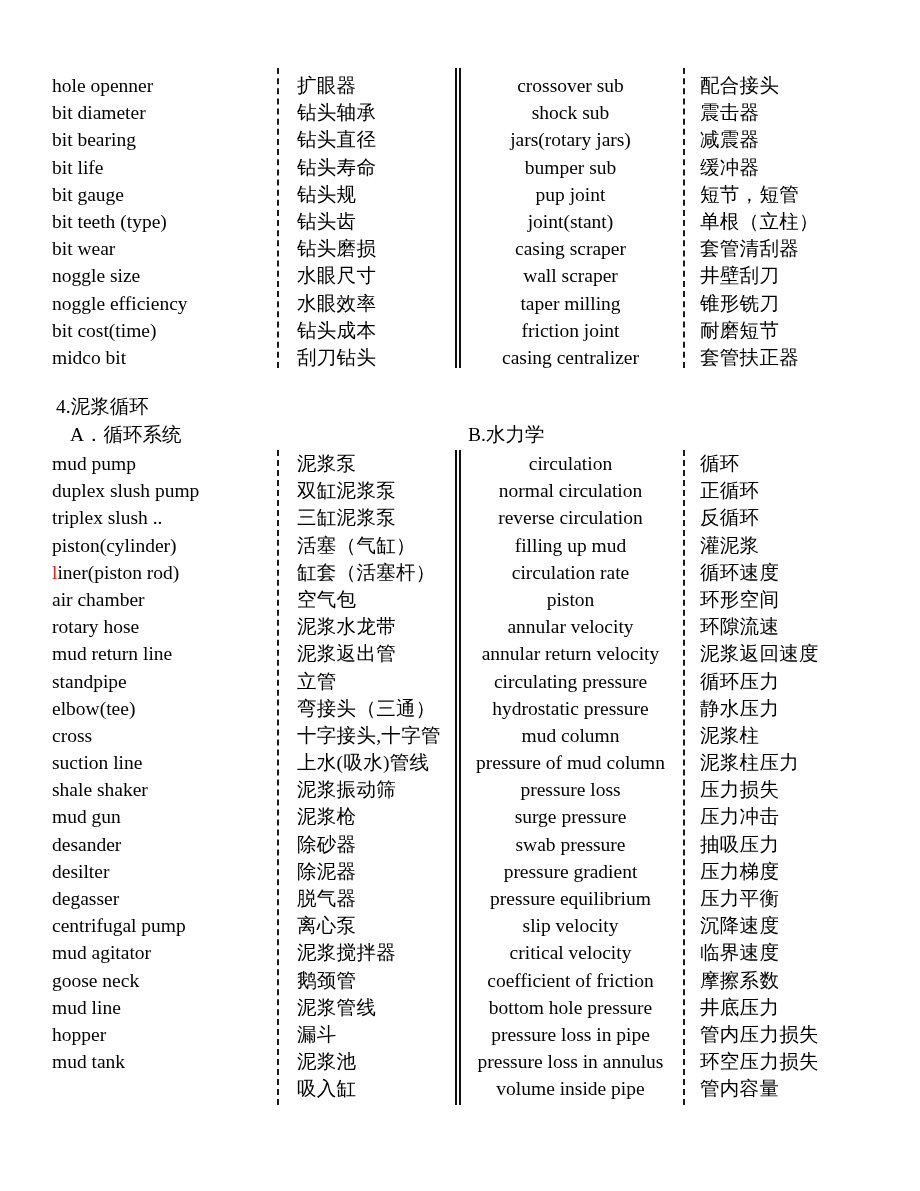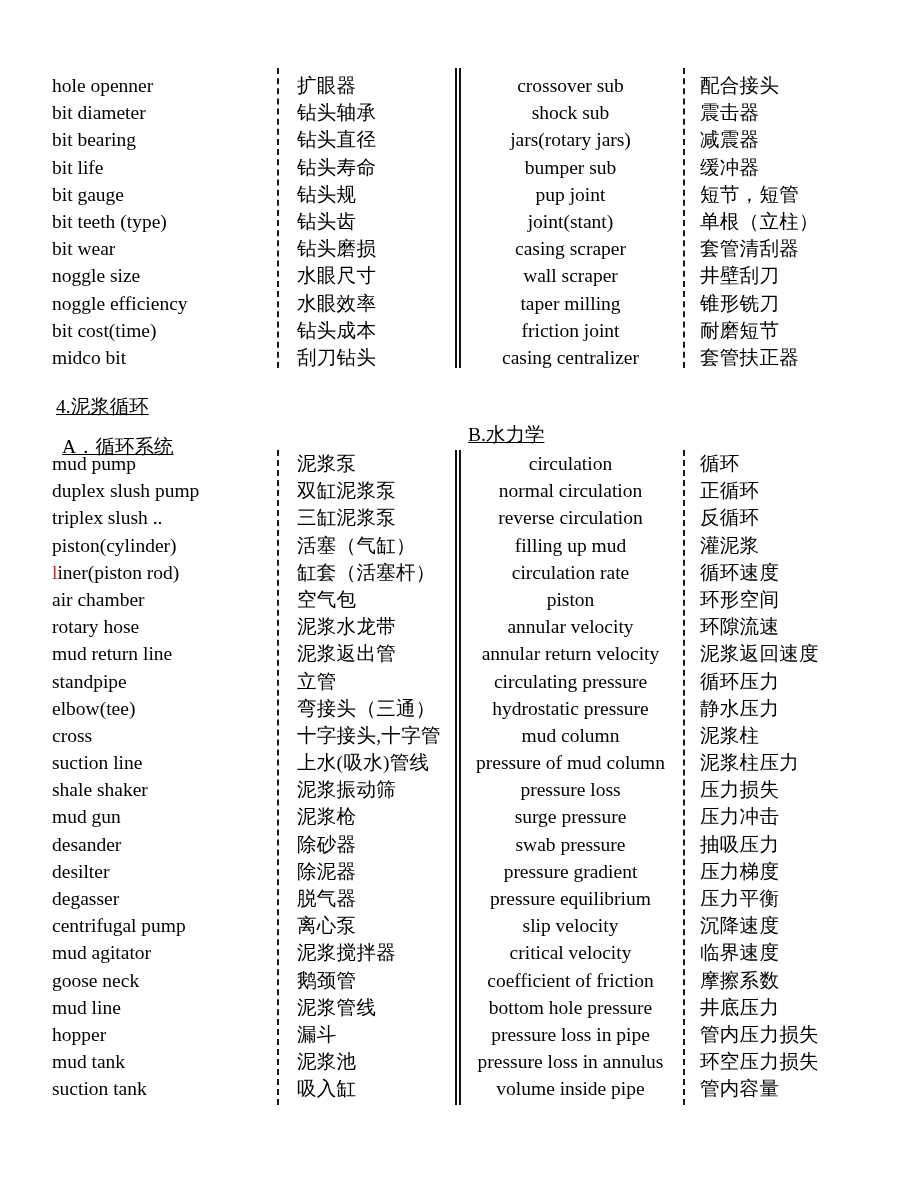--- a/index.html
+++ b/index.html
@@ -70,24 +70,23 @@
   .d1 { left: 277px; }
   .d2 { left: 455px; }
   .d3 { left: 683px; }
 
   
   .heading {
     position: absolute;
     white-space: nowrap;
     font-size: 19.5px;
     line-height: 27px;
-    text-decoration: underline;
   }
   .h-sec      { left: 56px;  top: 393px; }
-  .h-sub-a    { left: 62px;  top: 421px; margin-top: 12px; }
+  .h-sub-a    { left: 70px;  top: 421px; }
   .h-sub-b    { left: 468px; top: 421px; }
 
   .red { color: #e2231a; }
 </style>
 </head>
 <body>
 
 <div class="page">
 
   <div class="block" id="block1" style="top:72px;height:300px;">
@@ -177,21 +176,20 @@
         <div class="row">mud gun</div>
         <div class="row">desander</div>
         <div class="row">desilter</div>
         <div class="row">degasser</div>
         <div class="row">centrifugal pump</div>
         <div class="row">mud agitator</div>
         <div class="row">goose neck</div>
         <div class="row">mud line</div>
         <div class="row">hopper</div>
         <div class="row">mud tank</div>
-        <div class="row">suction tank</div>
       </div>
     <div class="col col-zh-left" id="b2-zh-left">
         <div class="row zh">泥浆泵</div>
         <div class="row zh">双缸泥浆泵</div>
         <div class="row zh">三缸泥浆泵</div>
         <div class="row zh">活塞（气缸）</div>
         <div class="row zh">缸套（活塞杆）</div>
         <div class="row zh">空气包</div>
         <div class="row zh">泥浆水龙带</div>
         <div class="row zh">泥浆返出管</div>

